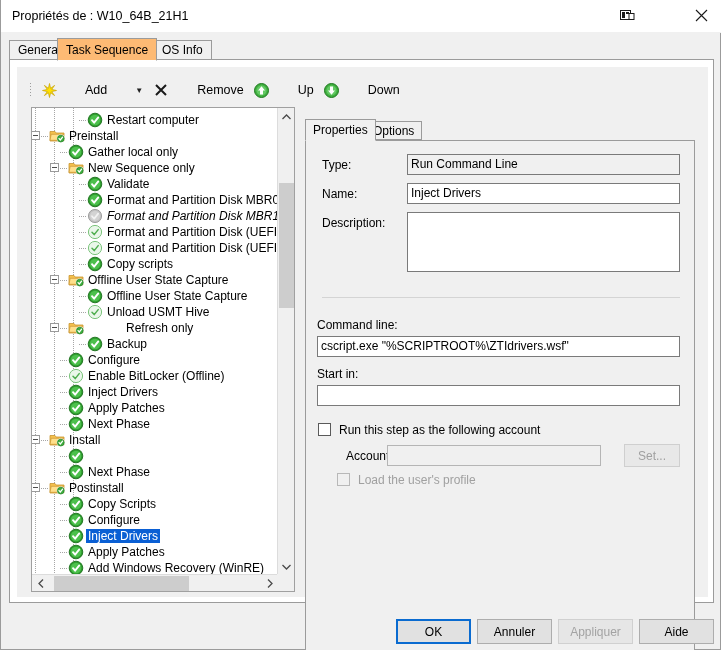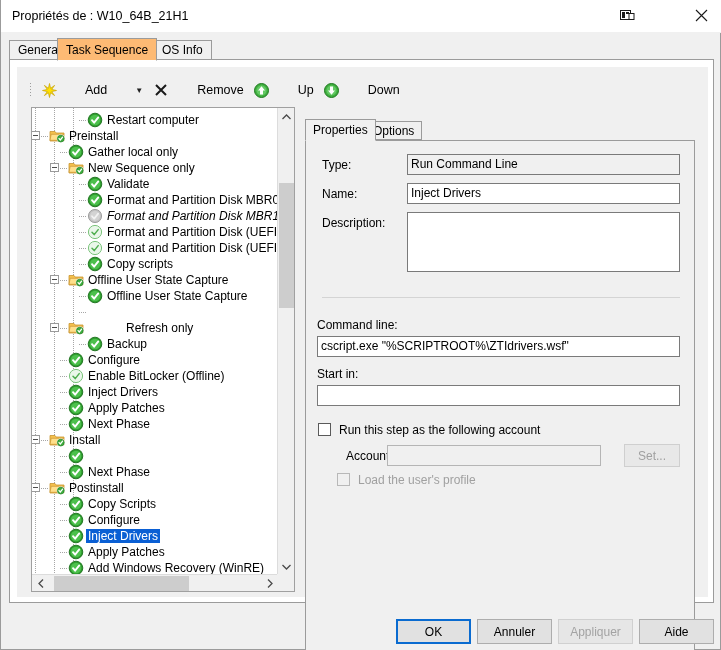--- a/index.html
+++ b/index.html
@@ -397,20 +397,27 @@
             <div class="guide-h" style="left: 47px; top: 188px; width: 8px;"></div>
             <div class="trow" style="left: 55px; top: 180px;">
               <span class="icn"><svg width="16" height="16" viewBox="0 0 16 16">
                   <circle cx="8" cy="8" r="6.8" fill="#2d9b2d" stroke="#1b6f1b" stroke-width="0.9"></circle>
                   <circle cx="8" cy="8" r="5.3" fill="#4cc04c"></circle>
                   <path d="M5 8.2 L7.1 10.7 L11.3 5.4" stroke="#ffffff" stroke-width="1.9" fill="none" stroke-linecap="round" stroke-linejoin="round"></path>
                 </svg></span>
               <span class="tlabel">Offline User State Capture</span>
             </div>
             <div class="guide-h" style="left: 47px; top: 204px; width: 8px;"></div>
+            <div class="trow" style="left: 55px; top: 196px;">
+              <span class="icn"><svg width="16" height="16" viewBox="0 0 16 16">
+                  <circle cx="8" cy="8" r="6.6" fill="#eaf7ea" stroke="#7cc47c" stroke-width="1"></circle>
+                  <path d="M5 8.2 L7.2 10.6 L11.2 5.6" stroke="#4fae4f" stroke-width="1.5" fill="none" stroke-linecap="round" stroke-linejoin="round"></path>
+                </svg></span>
+              <span class="tlabel">Unload USMT Hive</span>
+            </div>
             <div class="t-exp" style="left: 18px; top: 215px;"></div>
             <div class="guide-h" style="left: 28px; top: 220px; width: 8px;"></div>
             <div class="trow" style="left: 36px; top: 212px; gap: 38px;">
               <span class="icn"><svg width="16" height="16" viewBox="0 0 16 16">
                   <path d="M1 3.5 L6 3.5 L7.2 5 L15 5 L15 13 L1 13 Z" fill="#f5c14e" stroke="#c89431" stroke-width="0.8"></path>
                   <path d="M2.2 6.3 L14.2 6.3 L12.8 12.3 L1 12.3 Z" fill="#ffdf8a" stroke="#c89431" stroke-width="0.7"></path>
                   <circle cx="11.8" cy="10.6" r="4" fill="#ffffff"></circle>
                   <circle cx="11.8" cy="10.6" r="3.4" fill="#3fae3f" stroke="#1f7a1f" stroke-width="0.7"></circle>
                   <path d="M10.1 10.6 L11.3 11.9 L13.6 9.1" stroke="#ffffff" stroke-width="1.3" fill="none" stroke-linecap="round"></path>
                 </svg></span>

